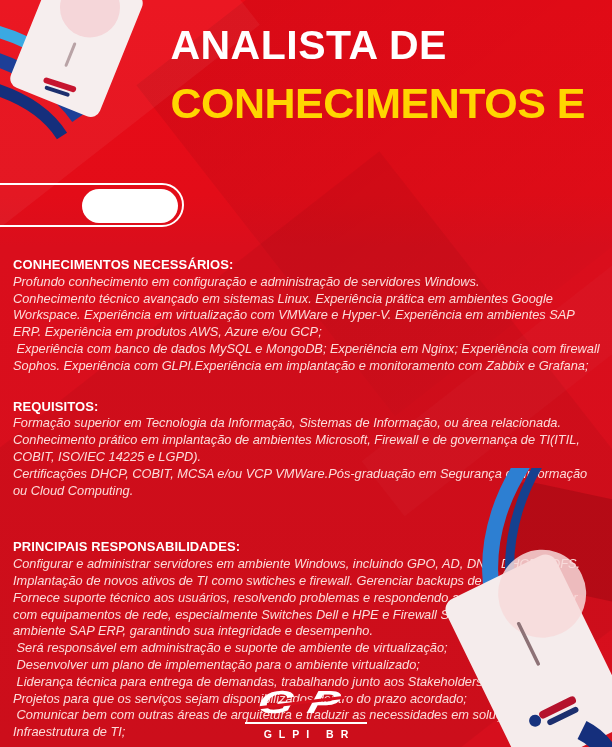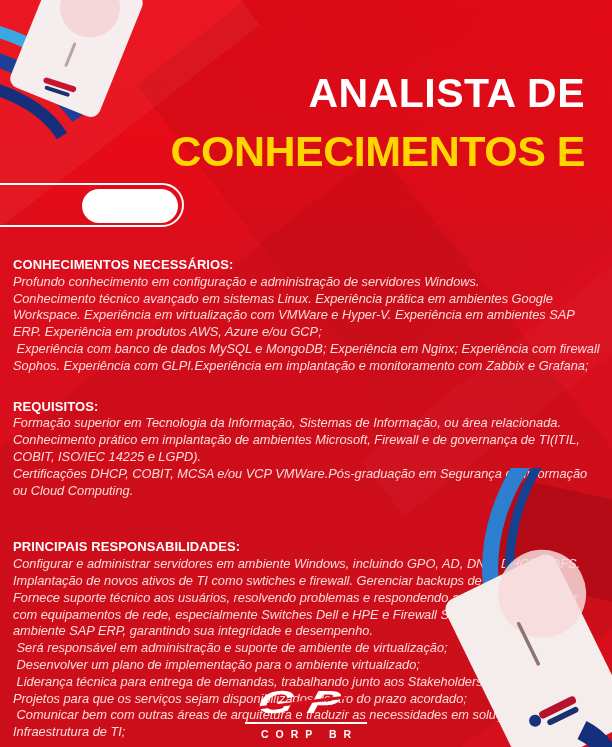--- a/index.html
+++ b/index.html
@@ -18,21 +18,21 @@
   .facet4 { left:330px; top:300px; width:500px; height:70px; background:rgba(255,255,255,0.025); }
 
   .dark-shape {
     position:absolute; left:498px; top:492px; width:150px; height:100px;
     background:rgba(160,10,18,0.55); border-radius:24px; transform:rotate(12deg); z-index:1;
   }
 
   .badge-tl { position:absolute; left:0; top:0; width:230px; height:175px; z-index:1; }
   .badge-br { position:absolute; left:432px; top:468px; width:180px; height:279px; z-index:3; }
 
-  .title { position:absolute; right:27px; top:16px; text-align:right; z-index:2; line-height:58px;margin-top:48px; }
+  .title { position:absolute; right:27px; top:16px; text-align:left; z-index:2; line-height:58px; }
   .title .t1 { font-size:41px; font-weight:800; color:#ffffff; letter-spacing:0.5px; }
   .title .t2, .title .t3 { font-size:43px; font-weight:800; color:#ffd600; letter-spacing:-0.5px; }
 
   .pill-outline {
     position:absolute; left:-30px; top:183px; width:214px; height:44px;
     border:2px solid #ffffff; border-radius:24px; z-index:2;
   }
   .pill {
     position:absolute; left:110px; top:4px; width:96px; height:34px;
     background:#ffffff; border-radius:17px;
@@ -120,16 +120,16 @@
     </g>
     <path d="M 150 262 C 162 268, 170 276, 176 286" stroke="#152f7c" stroke-width="20" fill="none"></path>
   </svg>
 
   <div class="logo">
     <div class="gp-wrap">
       <span class="gp">GP</span>
       <span class="gp-cut"></span>
     </div>
     <div class="logo-line"></div>
-    <div class="logo-sub">CORP BR</div>
+    <div class="logo-sub">GLPI BR</div>
   </div>
 
 </div>
 
 </body></html>

